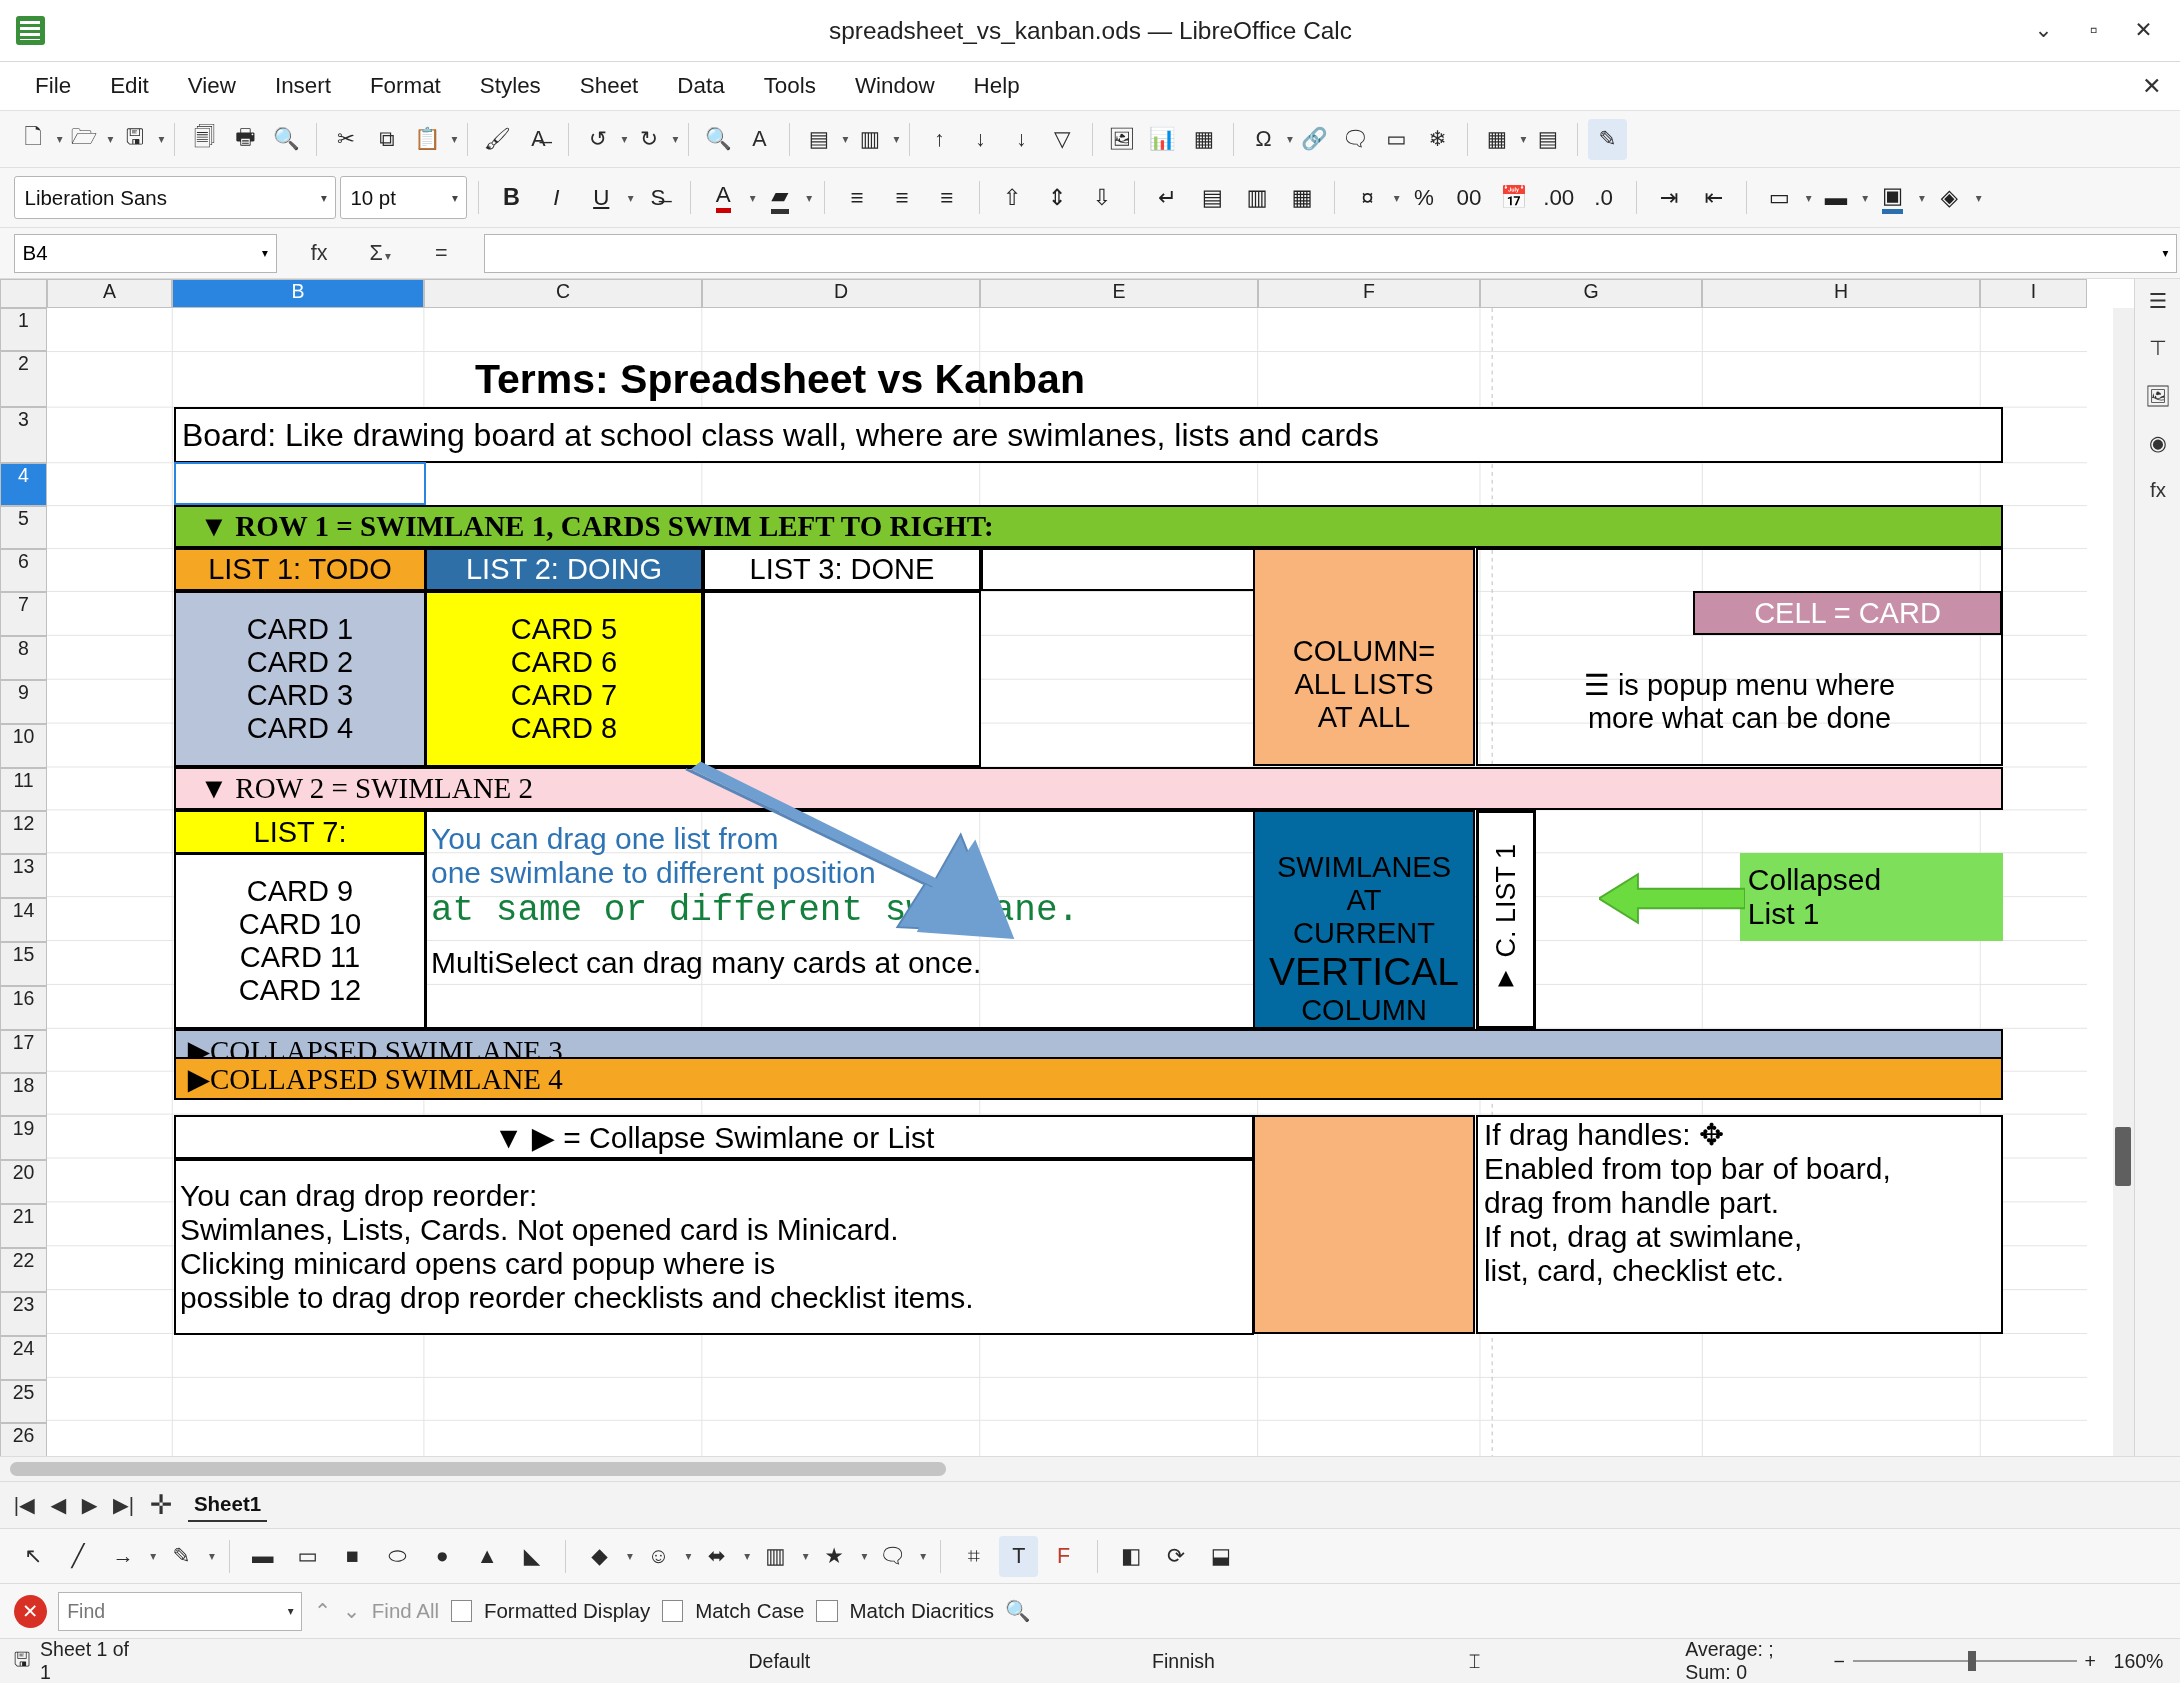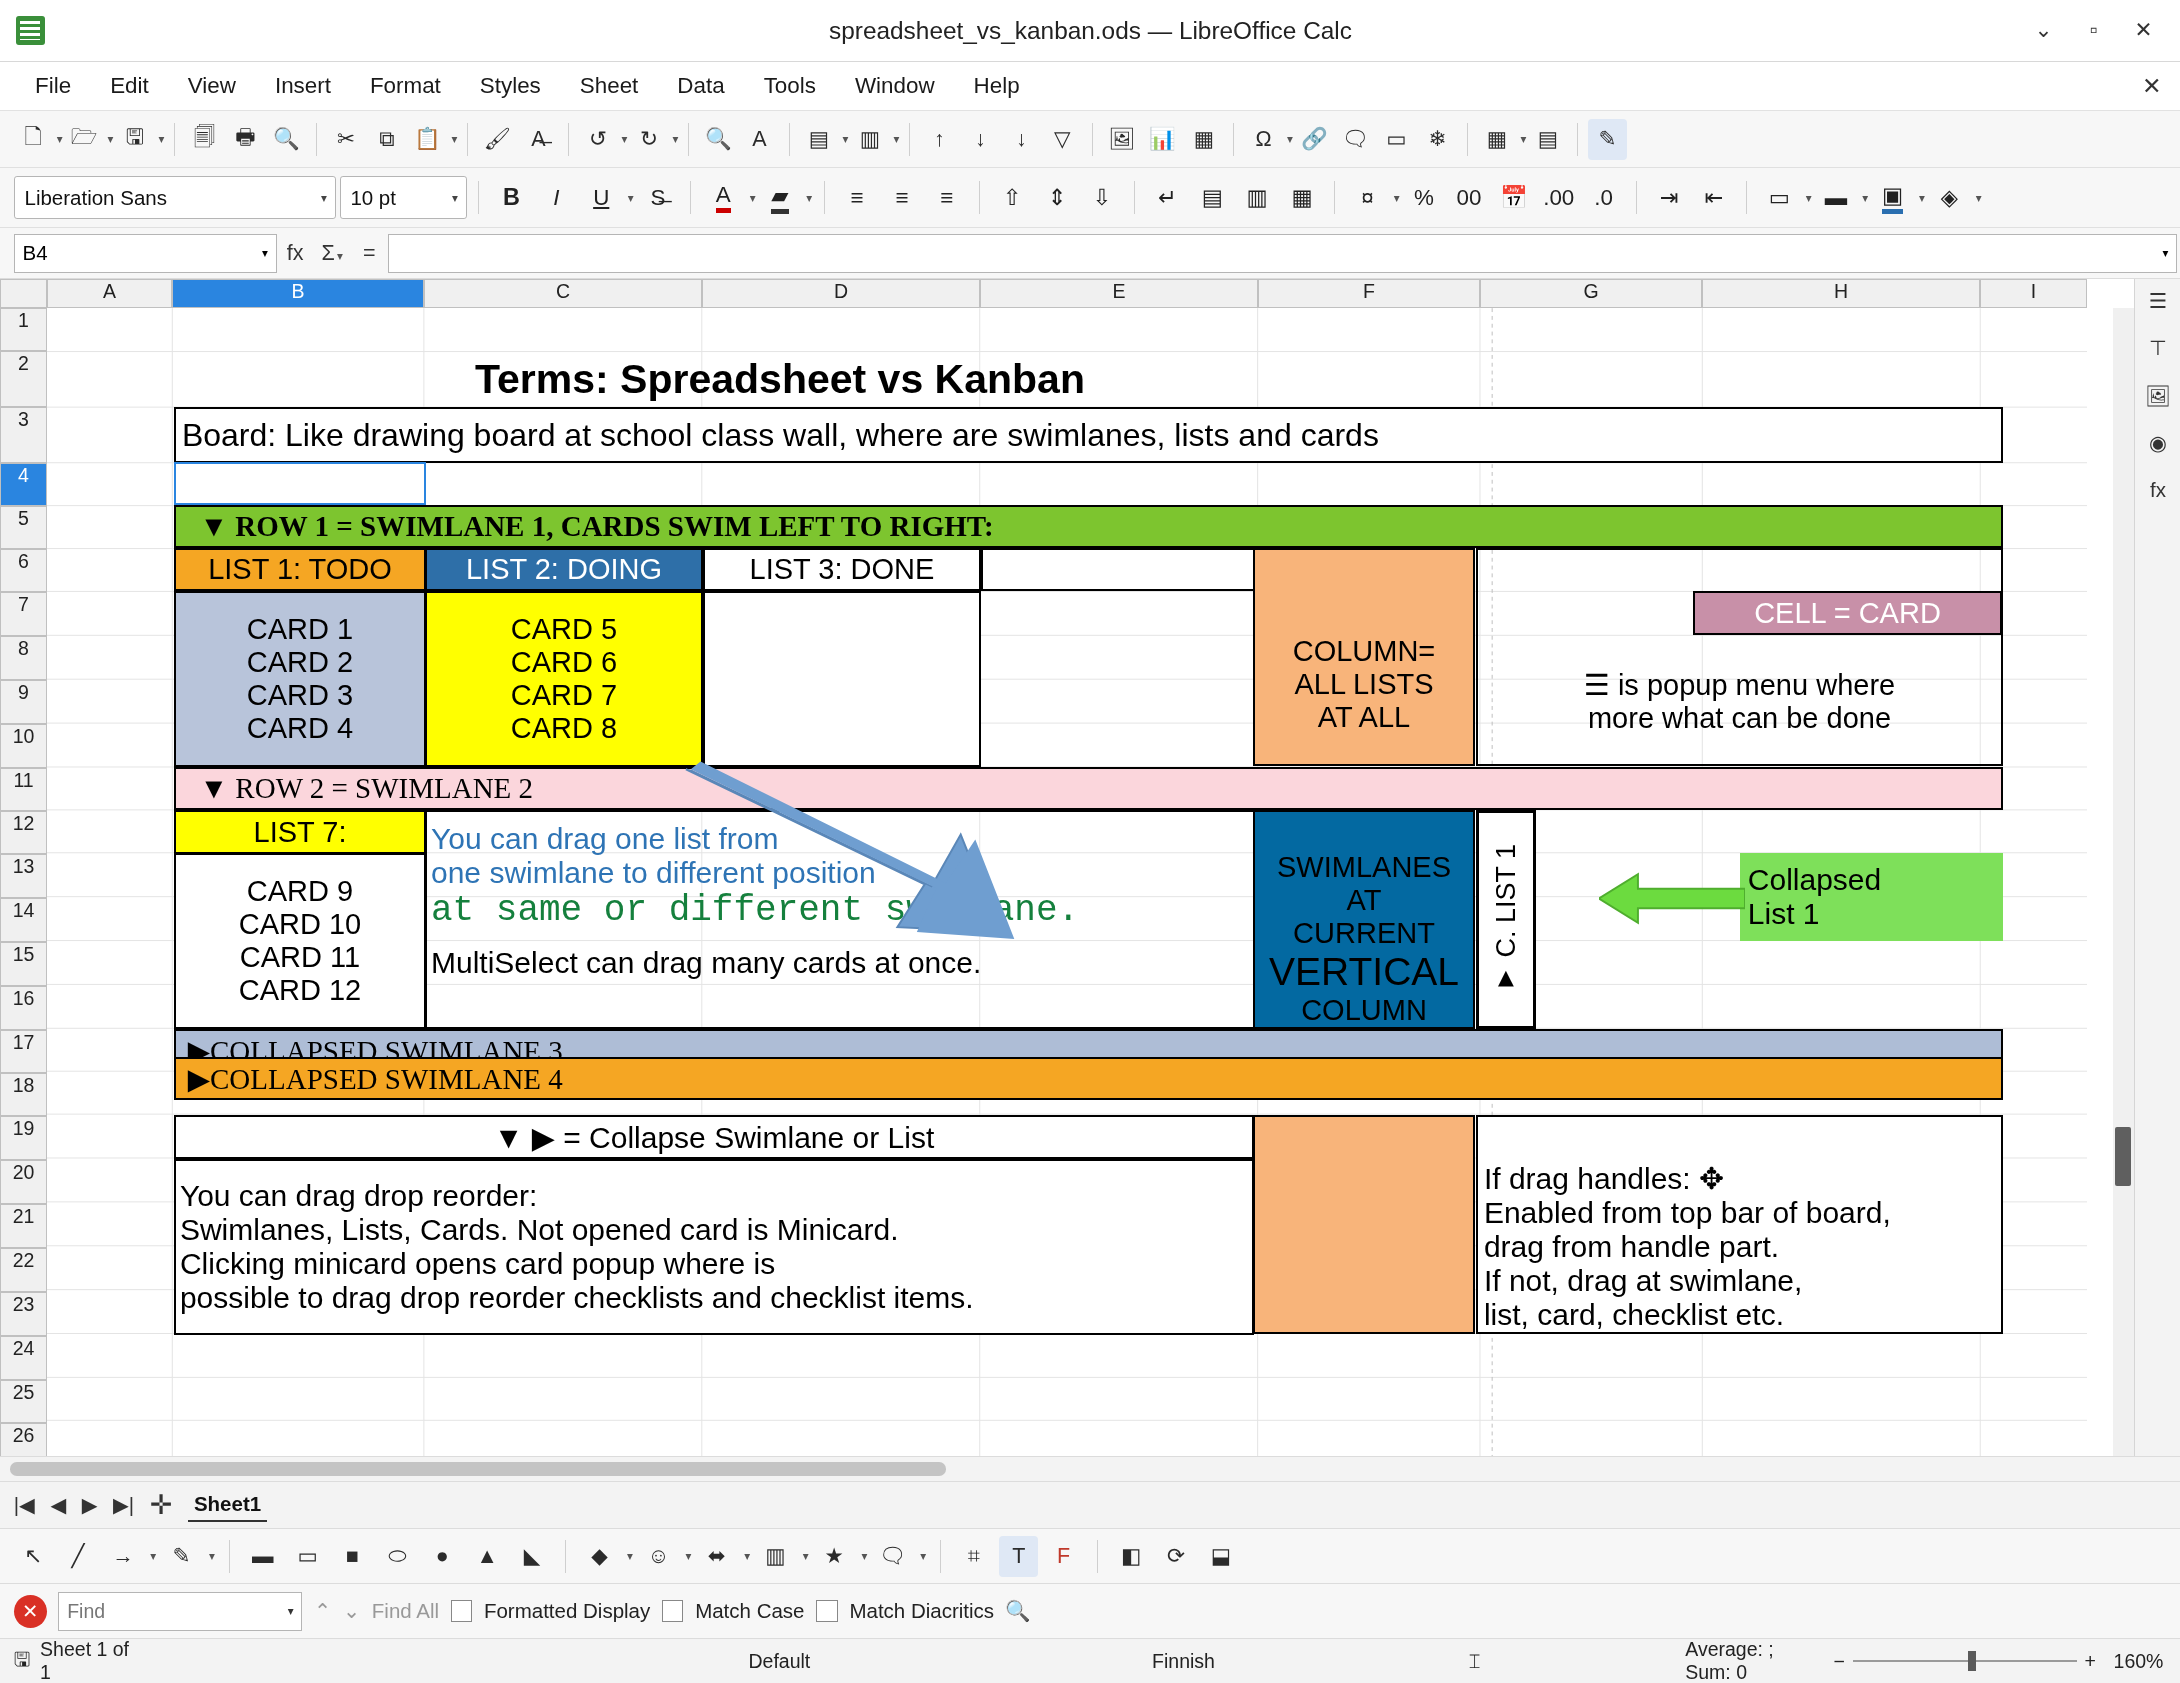--- a/index.html
+++ b/index.html
@@ -66,21 +66,21 @@
   .fontname { width: 322px; }
   .fontsize { width: 127px; }
   .fmt-btn {
     min-width: 41px; height: 43px; display:flex; align-items:center; justify-content:center;
     font-size: 22.4px; color:#222; border-radius:3.9px;
   }
   .fmt-btn b { font-size:23.4px; }
   
   .formulabar {
     height: 51px; background:#f7f7f7; display:flex; align-items:center;
-    padding-left: 13.7px; gap: 0; border-bottom:1px solid #dcdcdc;
+    padding-left: 13.7px; gap: 24px; border-bottom:1px solid #dcdcdc;
   }
   .namebox {
     width: 263px; height: 39px; background:#fff; border:1px solid #b5b5b5;
     display:flex; align-items:center; padding:0 7.8px; font-size:20.5px;
   }
   .namebox .arrow { margin-left:auto; font-size:11.7px; }
   .fbtn { width:37px; text-align:center; font-size:21.5px; color:#333; }
   .inputline {
     flex:1; height:39px; background:#fff; border:1px solid #b5b5b5; margin-right:3.9px;
     display:flex; align-items:center; padding:0 7.8px; font-size:20.5px;
@@ -511,21 +511,21 @@
 
       <div class="bx b-black" style="left:174px;top:880px;width:1080px;height:176px;background:#fff;flex-direction:column;align-items:flex-start;justify-content:center;padding-left:3.9px;">
         <span style="font-size:30px;">You can drag drop reorder:</span>
         <span style="font-size:30px;">Swimlanes, Lists, Cards. Not opened card is Minicard.</span>
         <span style="font-size:30px;">Clicking minicard opens card popup where is</span>
         <span style="font-size:30px;">possible to drag drop reorder checklists and checklist items.</span>
       </div>
 
       <div class="bx b-black" style="left:1253px;top:836px;width:222px;height:219px;background:#f8b47a;"></div>
 
-      <div class="bx b-black" style="left:1476px;top:836px;width:527px;height:219px;background:#fff;flex-direction:column;align-items:flex-start;justify-content:flex-end;padding-left:5.9px;">
+      <div class="bx b-black" style="left:1476px;top:836px;width:527px;height:219px;background:#fff;flex-direction:column;align-items:flex-start;justify-content:flex-start;padding-left:5.9px;">
         <span style="font-size:30px;">If drag handles:  ✥</span>
         <span style="font-size:30px;">Enabled from top bar of board,</span>
         <span style="font-size:30px;">drag from handle part.</span>
         <span style="font-size:30px;">If not, drag at swimlane,</span>
         <span style="font-size:30px;">list, card, checklist etc.</span>
       </div>
 
       <div class="ov" style="right:0;top:29px;width:21.5px;height:1151px;background:#f0f0f0;">
         <div style="position:absolute;left:2.9px;top:819px;width:15.6px;height:59px;background:#5f5f5f;border-radius:2px;"></div>
       </div>

